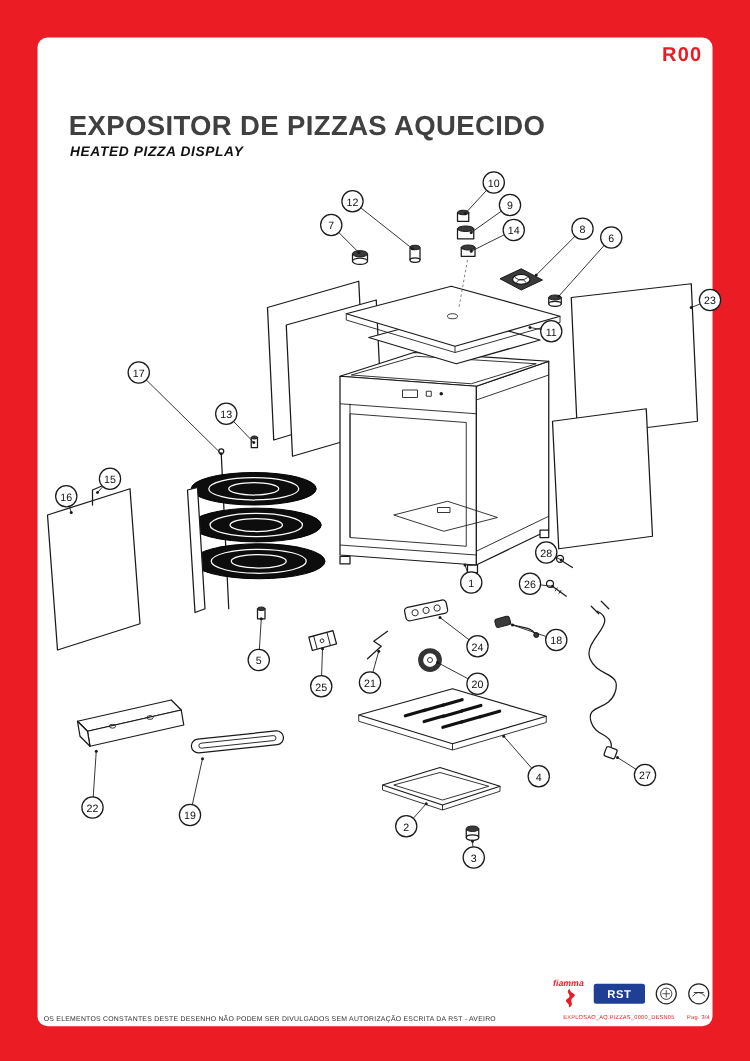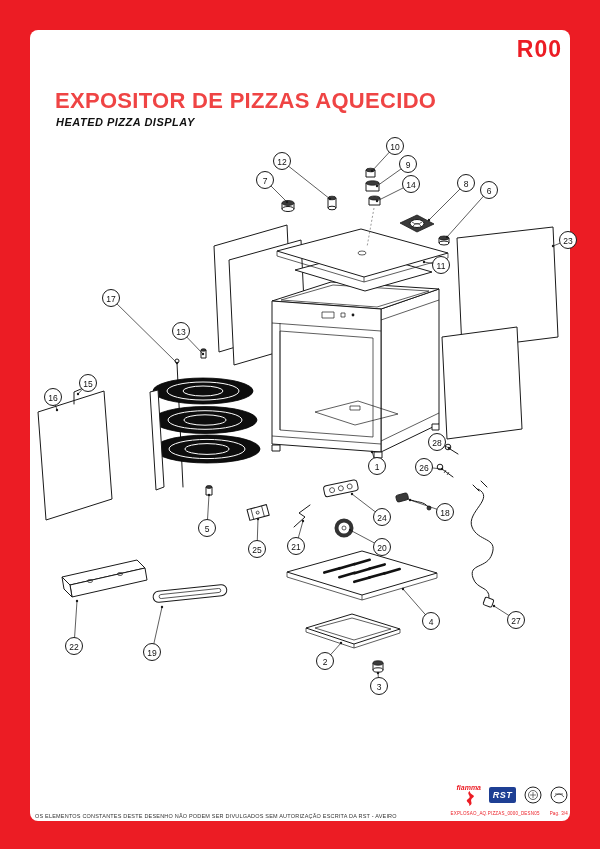--- a/index.html
+++ b/index.html
@@ -8,25 +8,25 @@
     position:relative;overflow:hidden;
     background:var(--red,#ec1c24);
     font-family:"Liberation Sans",sans-serif;
   }
   .sheet{
     position:absolute;left:30px;top:30px;right:30px;bottom:28px;
     background:#fff;border-radius:8px;
   }
   .revision{
     position:absolute;top:6px;right:8px;
-    font-size:23px;font-weight:bold;color:var(--red,#ec1c24);letter-spacing:1px;
+    font-size:16px;font-weight:bold;color:var(--red,#ec1c24);letter-spacing:1px;
   }
   .title{
     position:absolute;top:58px;left:25px;
-    font-size:22px;font-weight:bold;color:#ef4444;letter-spacing:.3px;white-space:nowrap;
+    font-size:22px;font-weight:bold;color:#404040;letter-spacing:.3px;white-space:nowrap;
   }
   .subtitle{
     position:absolute;top:86px;left:26px;
     font-size:11px;font-weight:bold;font-style:italic;color:#111;letter-spacing:.5px;
   }
   #diagram{position:absolute;left:0;top:0;width:600px;height:849px;pointer-events:none}
 
   
   .ln{fill:none;stroke:var(--ink,#1a1a1a);stroke-width:1;stroke-linejoin:round;stroke-linecap:round}
   .lt{fill:none;stroke:var(--ink,#1a1a1a);stroke-width:.7;stroke-linejoin:round}
@@ -46,23 +46,23 @@
     position:absolute;left:35px;top:813px;
     font-size:5.5px;color:#333;letter-spacing:.2px;
   }
   .footer-right{
     position:absolute;right:32px;top:784px;width:150px;
   }
   .logo-row{display:flex;align-items:center;gap:8px;justify-content:flex-end}
   .fiamma{display:flex;flex-direction:column;align-items:center;line-height:1}
   .fiamma-text{font-size:7px;font-weight:bold;font-style:italic;color:var(--red,#ec1c24)}
   .rst-badge{
-    width:27px;height:16px;background:var(--blue,#1e3f94);border-radius:2px;
+    width:41px;height:16px;background:var(--blue,#1e3f94);border-radius:2px;
     display:flex;align-items:center;justify-content:center;
-    color:#fff;font-size:9px;font-weight:bold;font-style:italic;letter-spacing:.5px;
+    color:#fff;font-size:9px;font-weight:bold;letter-spacing:.5px;
   }
   .ref-row{
     display:flex;justify-content:flex-end;gap:10px;margin-top:5px;
     font-size:4.5px;color:var(--red,#ec1c24);letter-spacing:.2px;
   }
 </style>
 </head>
 <body>
 
 <div class="sheet">

